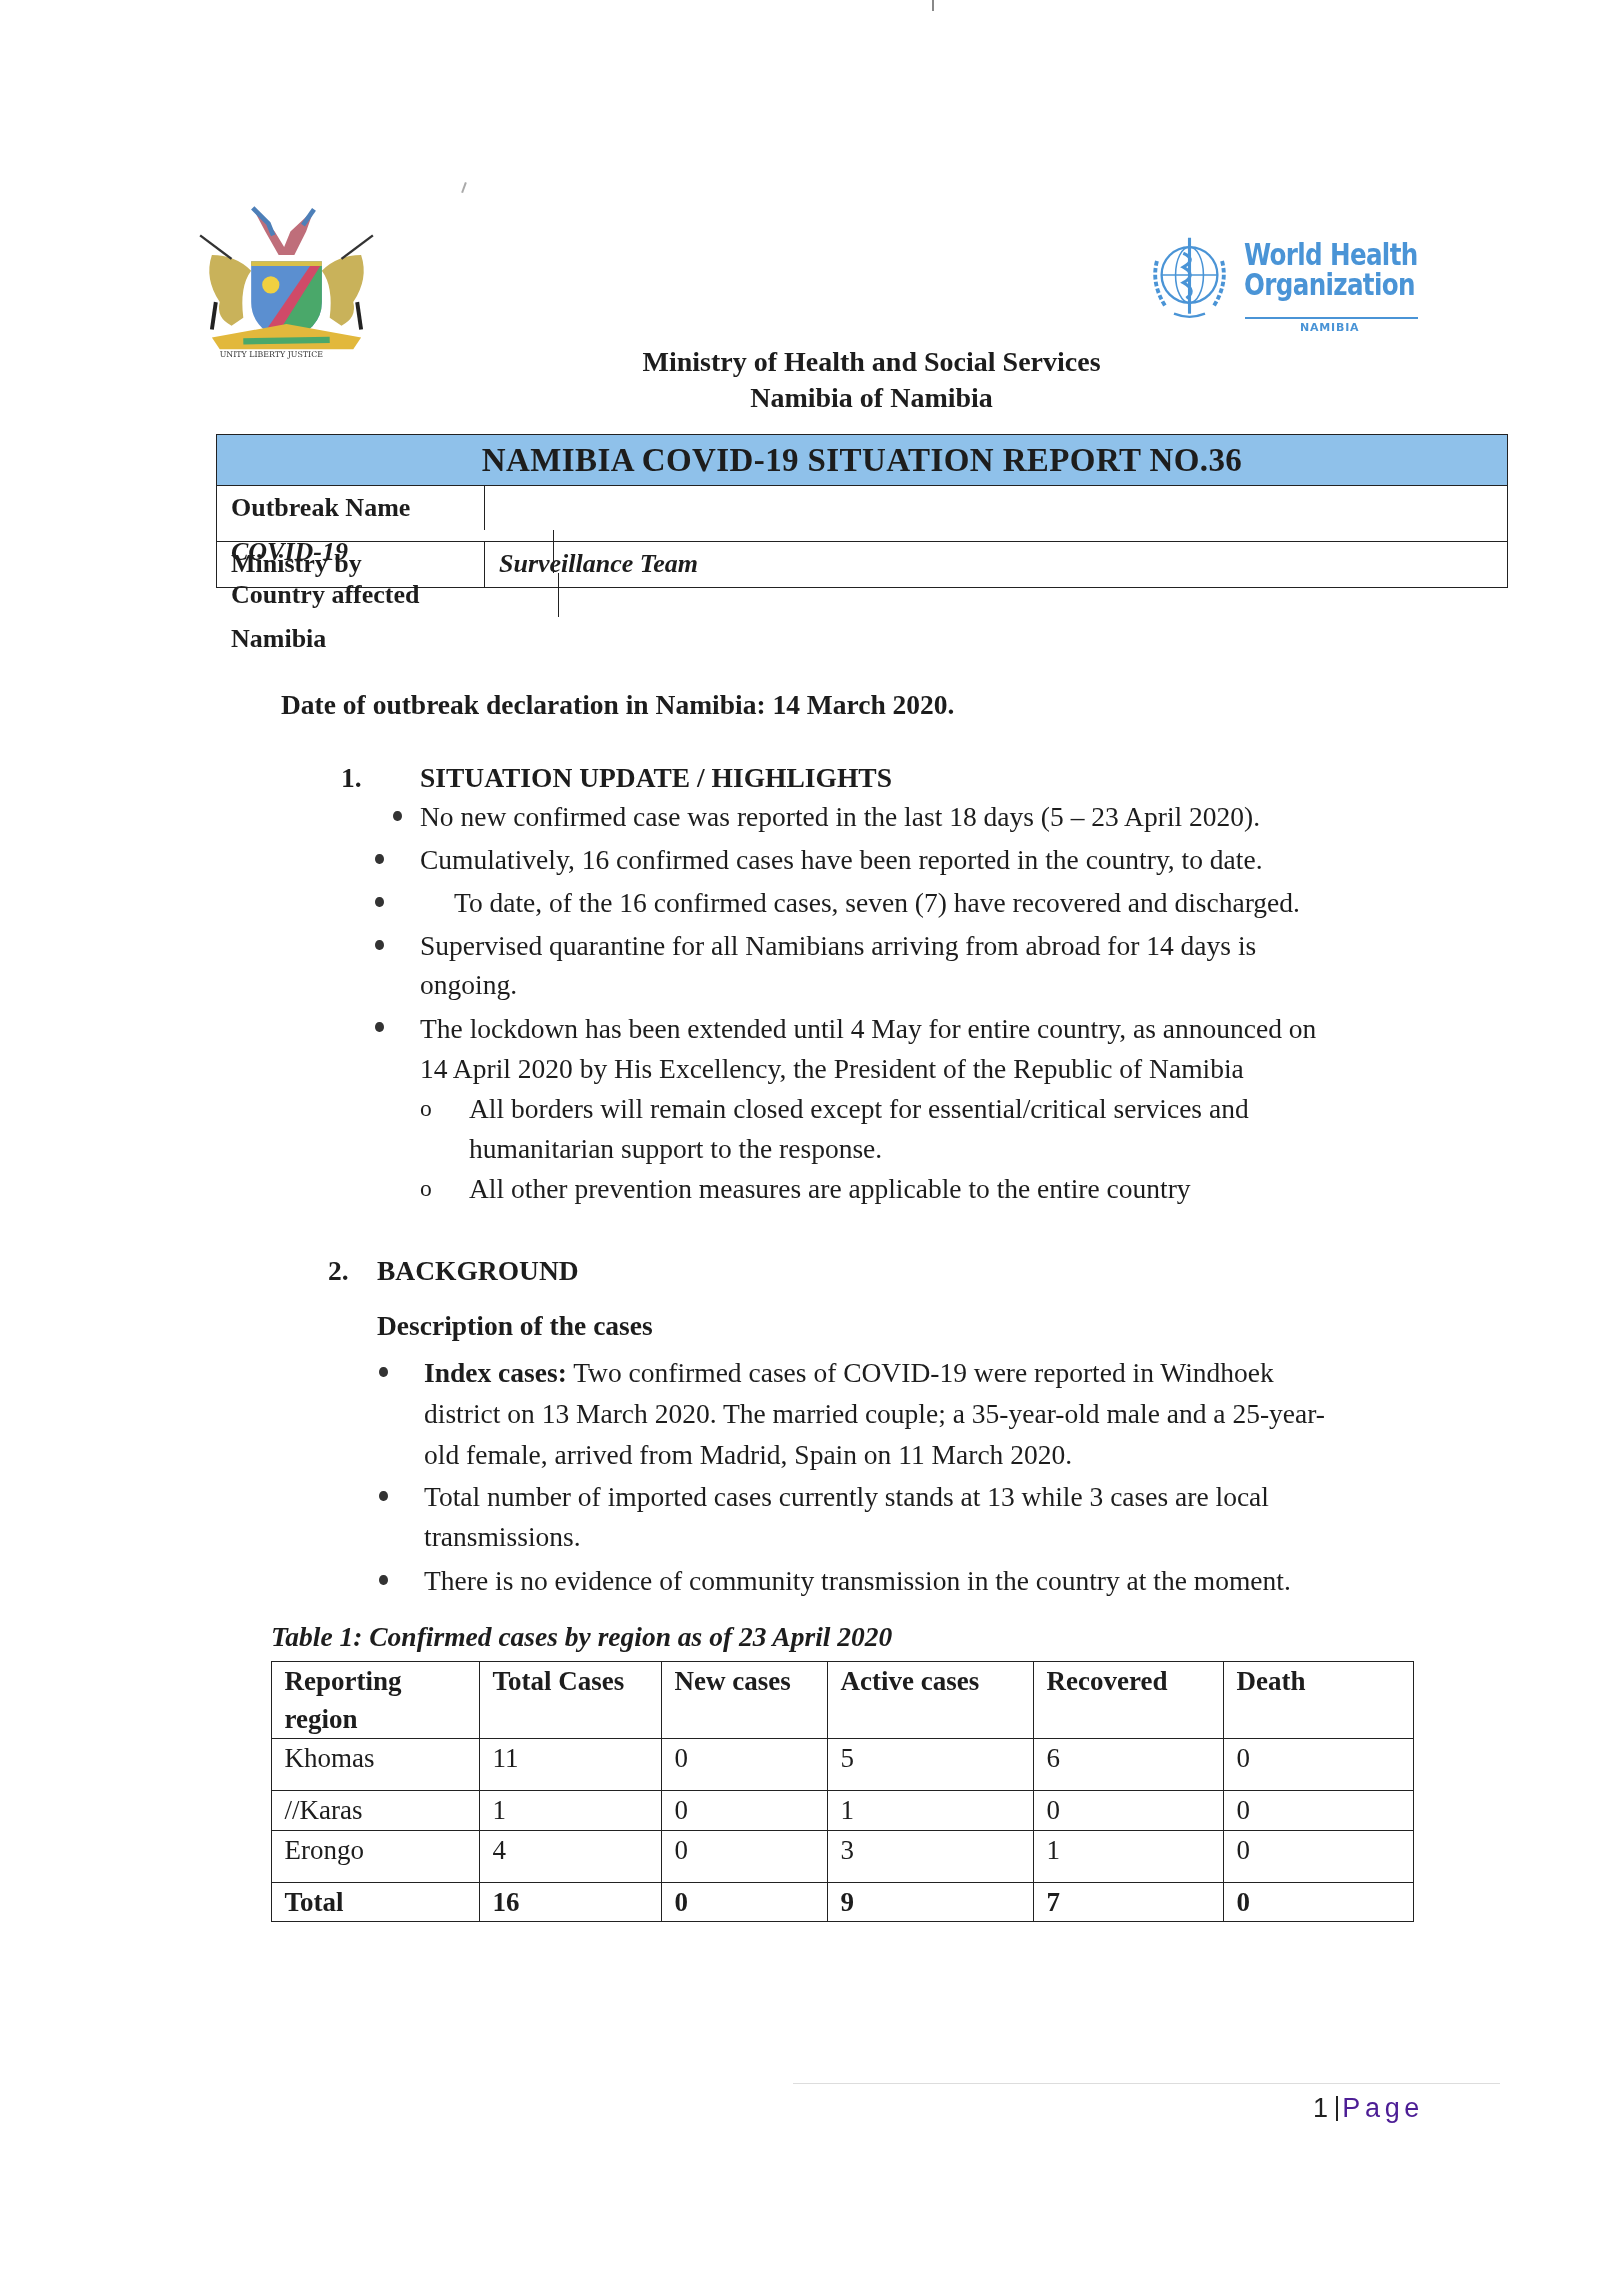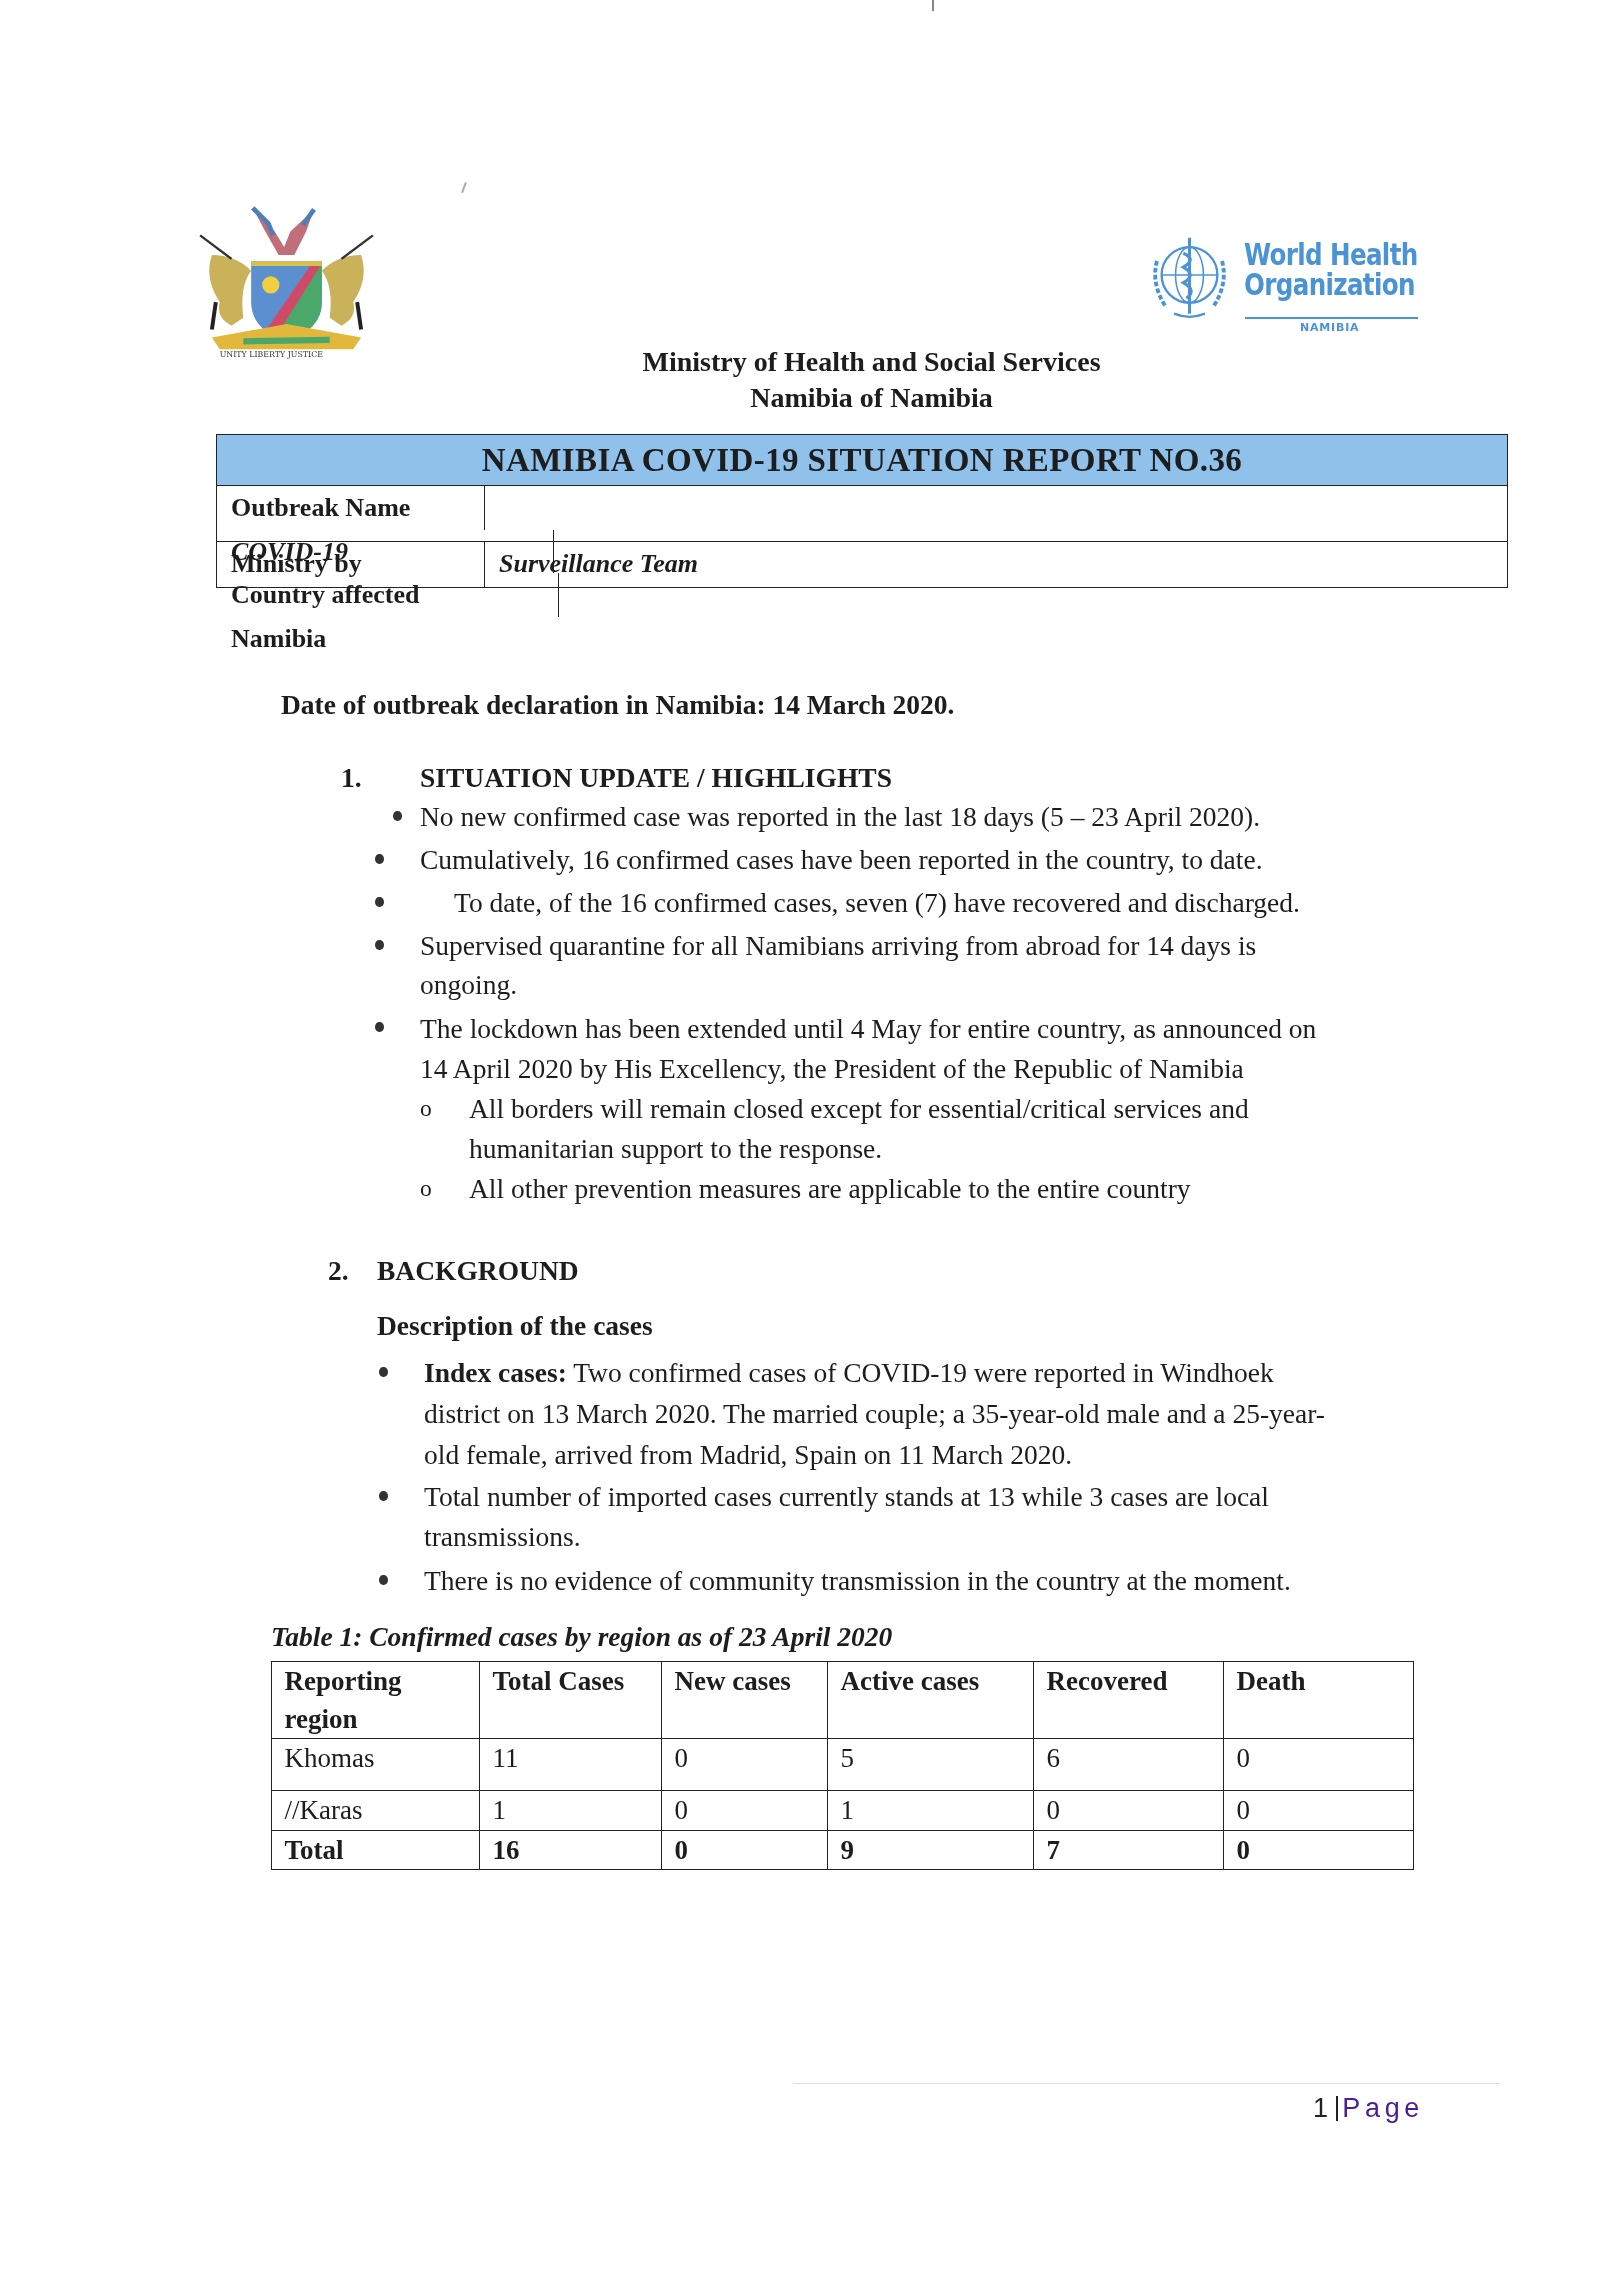--- a/index.html
+++ b/index.html
@@ -206,20 +206,28 @@
     <td>0</td>
   </tr>
   <tr class="r-ka">
     <td>//Karas</td>
     <td>1</td>
     <td>0</td>
     <td>1</td>
     <td>0</td>
     <td>0</td>
   </tr>
+  <tr class="r-e">
+    <td>Erongo</td>
+    <td>4</td>
+    <td>0</td>
+    <td>3</td>
+    <td>1</td>
+    <td>0</td>
+  </tr>
   <tr class="r-t">
     <td>Total</td>
     <td>16</td>
     <td>0</td>
     <td>9</td>
     <td>7</td>
     <td>0</td>
   </tr>
 </tbody>
   </table>

